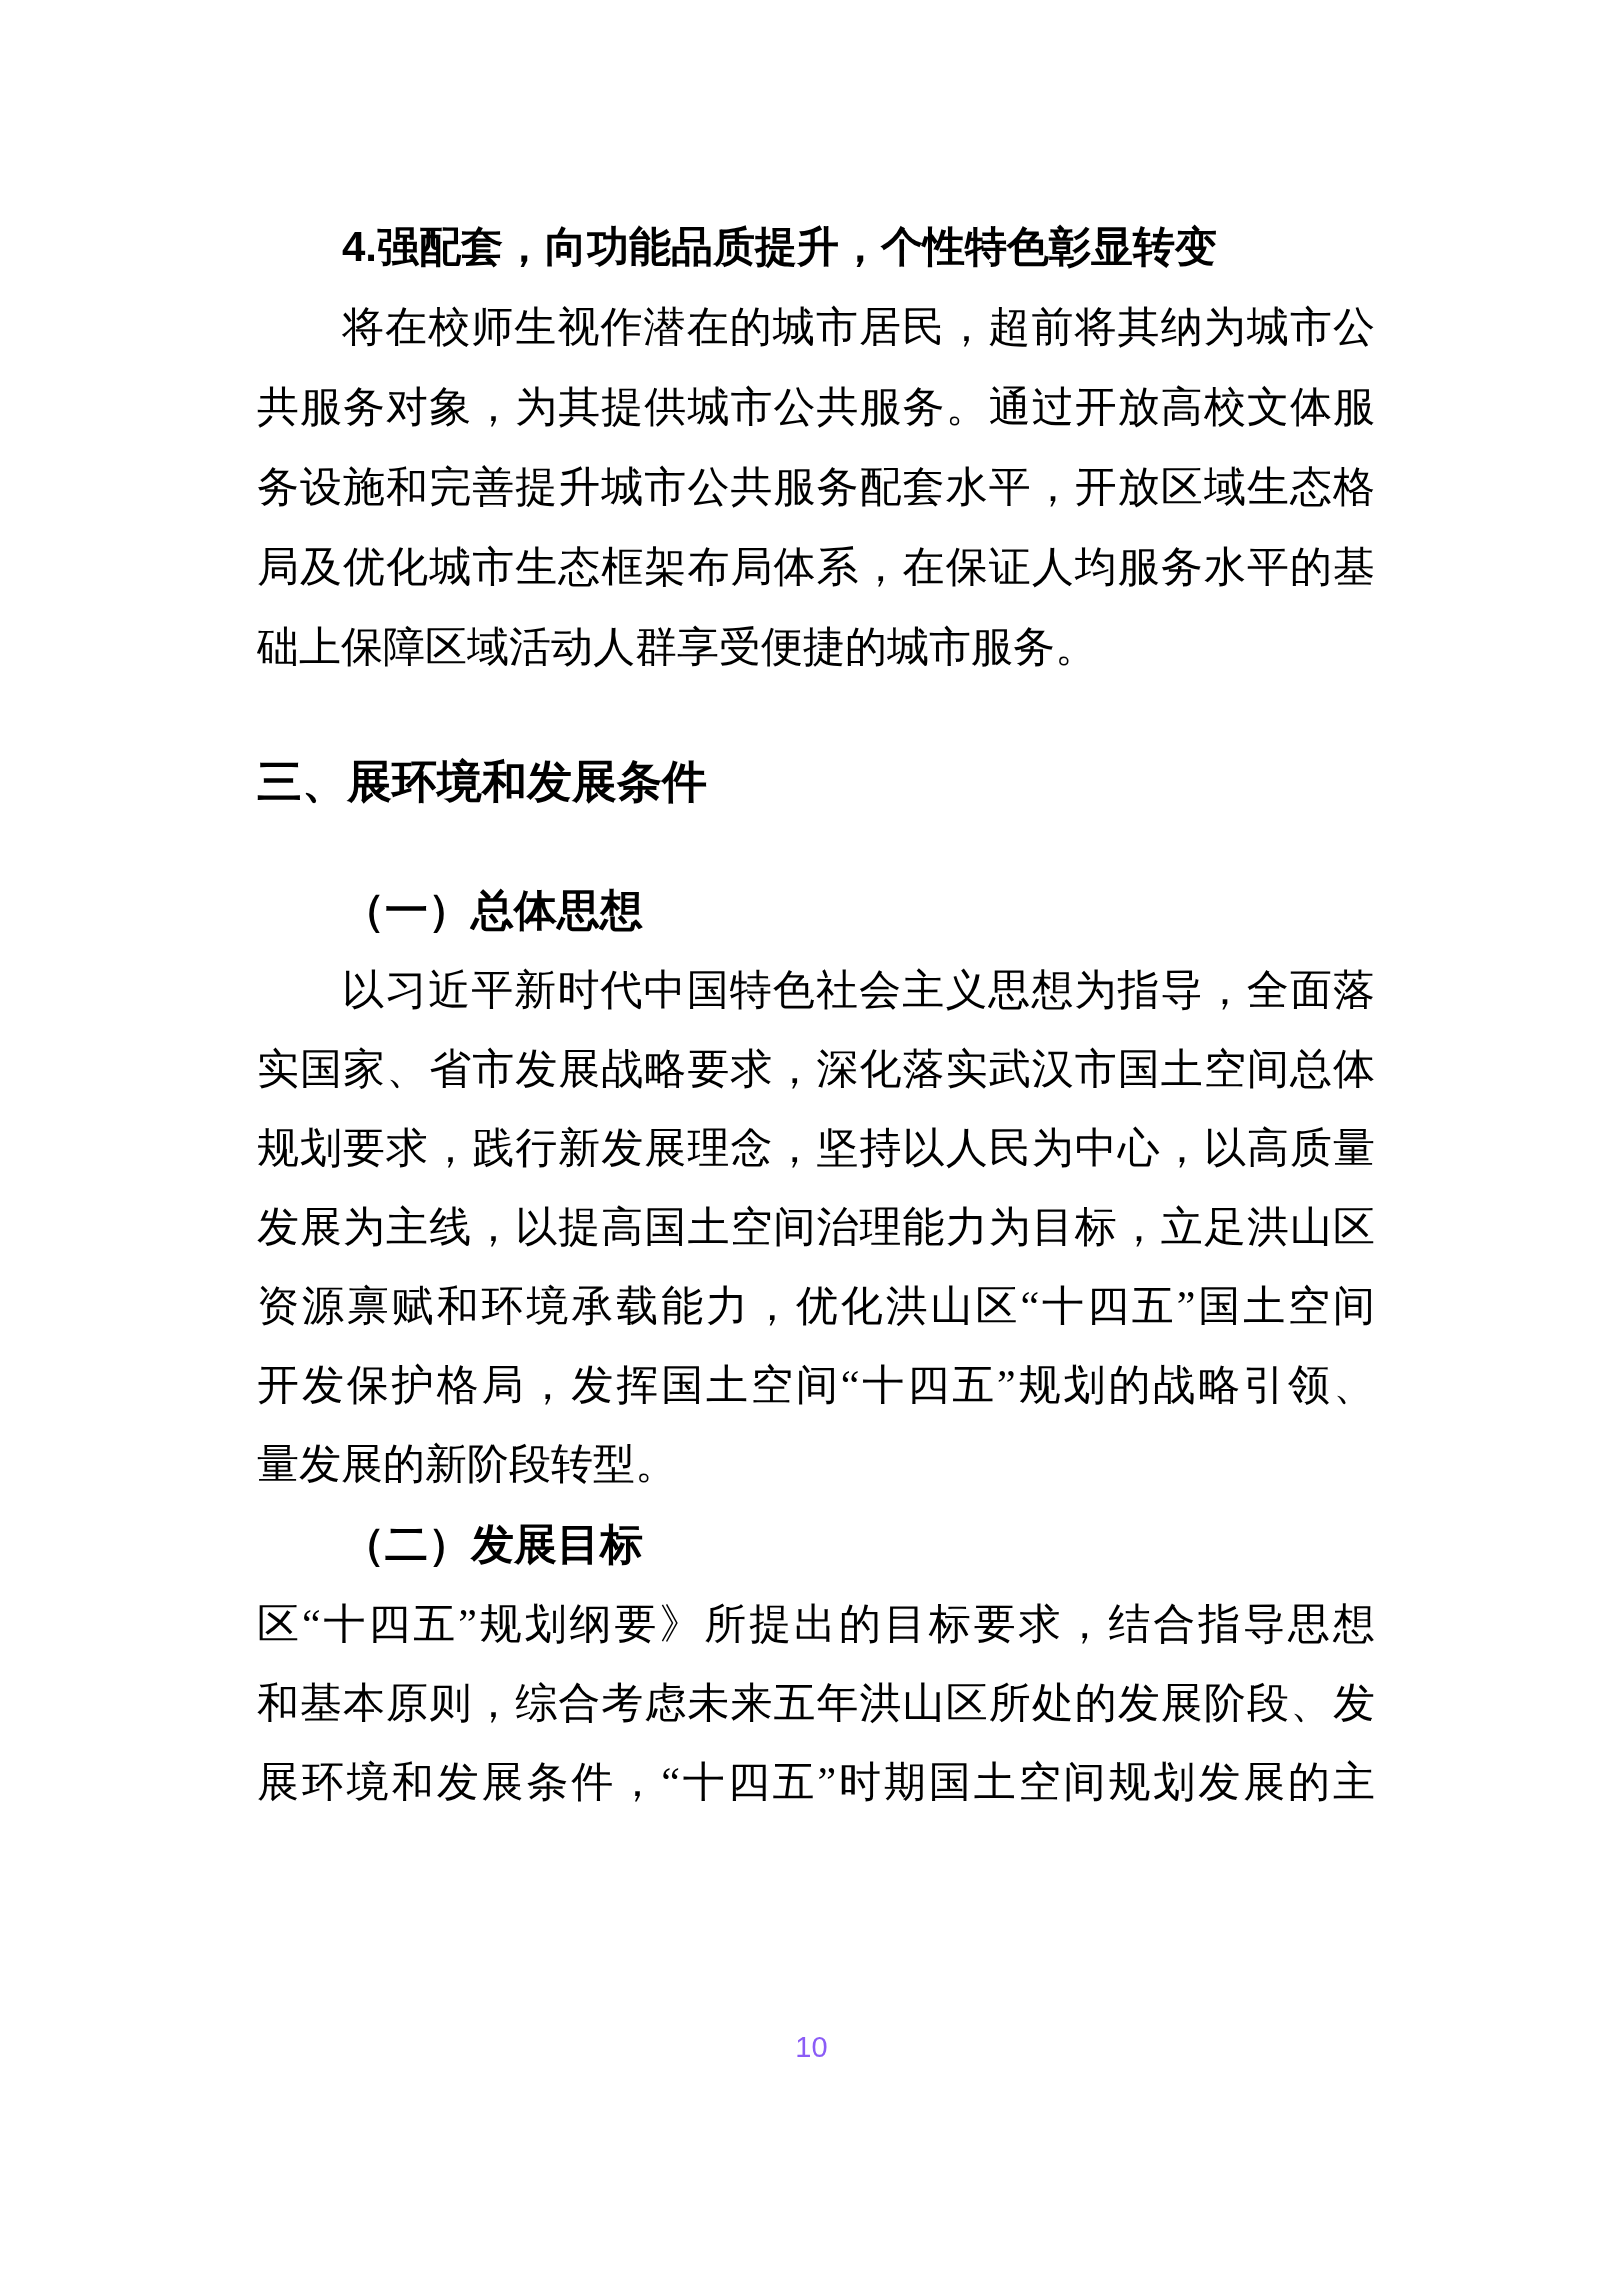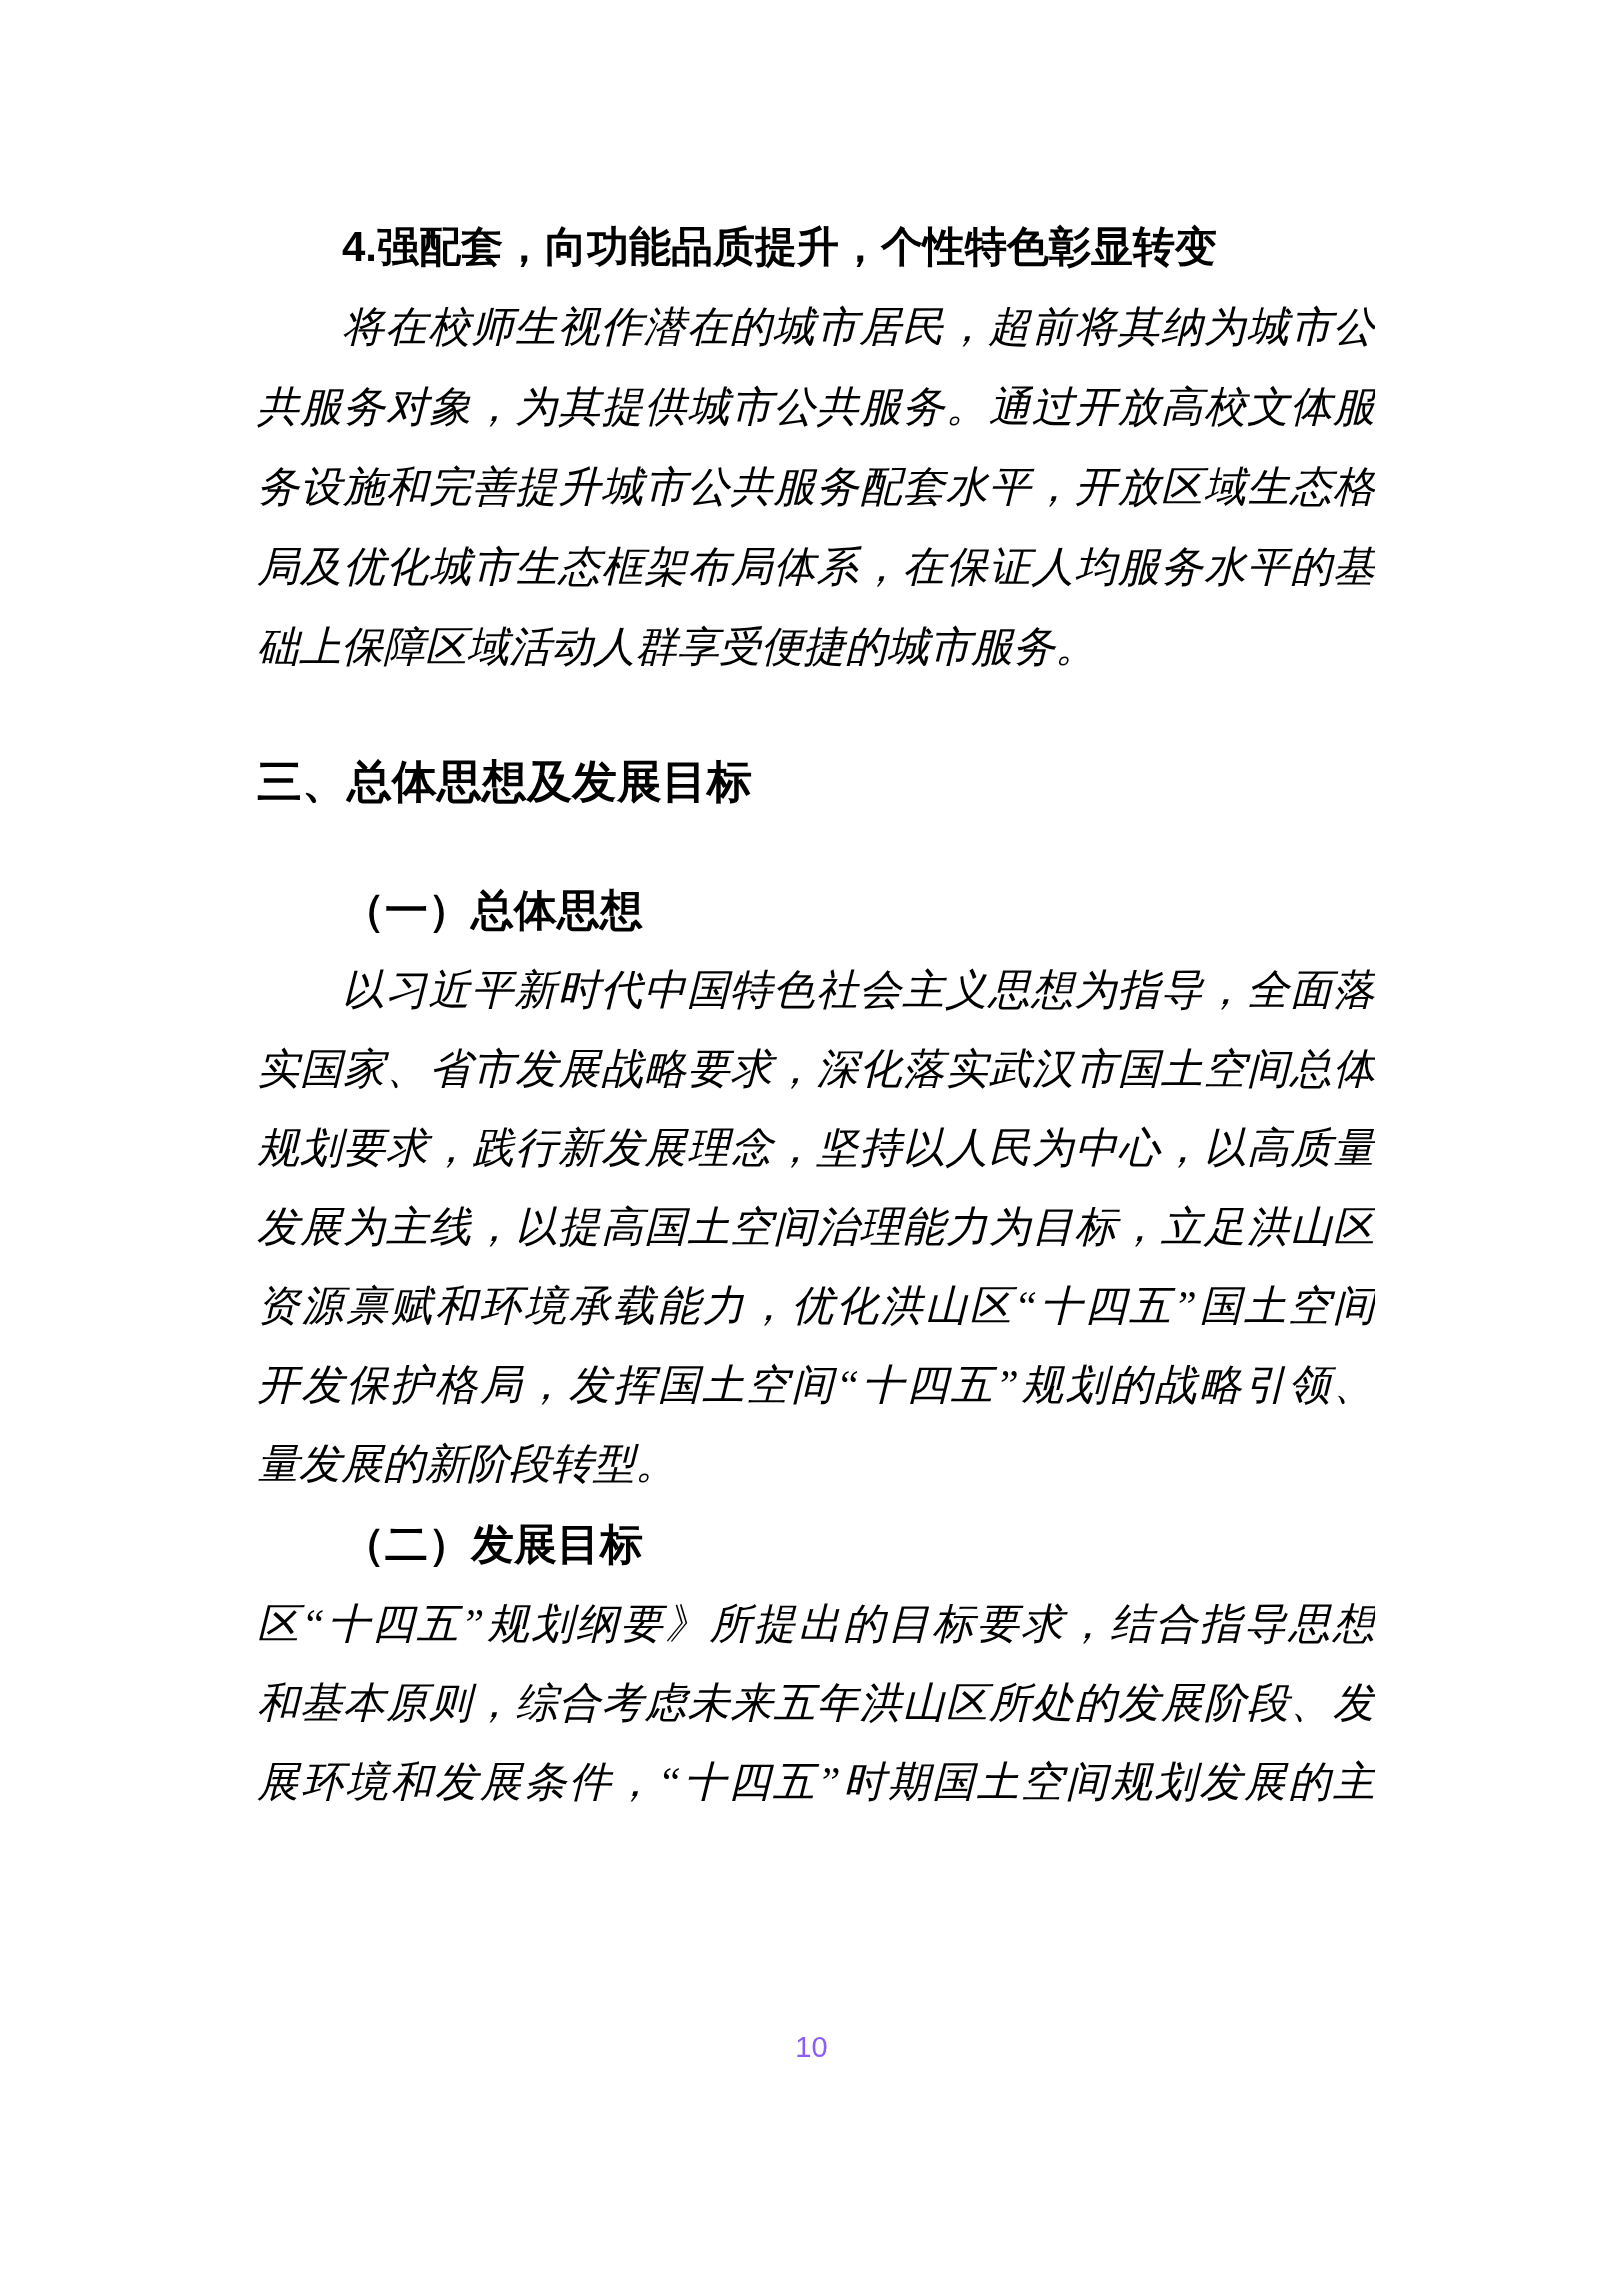--- a/index.html
+++ b/index.html
@@ -45,21 +45,21 @@
     font-family: "Liberation Serif", "DejaVu Serif", serif;
     font-weight: bold;
     font-size: 43px;
     line-height: 81px;
     text-indent: 85px;
     white-space: nowrap;
     margin: 0;
   }
   .h-sub.gap-large { margin-top: 45px; }
   .h-sub.gap-none  { margin-top: 0; }
-  .para { margin: 0; font-style: italic; }
+  .para { margin: 0; }
   
   .line {
     font-family: "Liberation Serif", "DejaVu Serif", serif;
     font-weight: normal;
     font-size: 42px;
     height: 80px;
     line-height: 80px;
     text-align: justify;
     text-align-last: justify;
     overflow: hidden;
@@ -91,21 +91,21 @@
     <div class="h-num">4.强配套，向功能品质提升，个性特色彰显转变</div>
 
     <div class="para">
       <div class="line first">将在校师生视作潜在的城市居民，超前将其纳为城市公</div>
       <div class="line">共服务对象，为其提供城市公共服务。通过开放高校文体服</div>
       <div class="line">务设施和完善提升城市公共服务配套水平，开放区域生态格</div>
       <div class="line">局及优化城市生态框架布局体系，在保证人均服务水平的基</div>
       <div class="line last">础上保障区域活动人群享受便捷的城市服务。</div>
     </div>
 
-    <div class="h-section">三、总体思想及发展目标</div>
+    <div class="h-section">三、展环境和发展条件</div>
 
     <div class="h-sub gap-large">（一）总体思想</div>
 
     <div class="para para-tight">
       <div class="line first">以习近平新时代中国特色社会主义思想为指导，全面落</div>
       <div class="line">实国家、省市发展战略要求，深化落实武汉市国土空间总体</div>
       <div class="line">规划要求，践行新发展理念，坚持以人民为中心，以高质量</div>
       <div class="line">发展为主线，以提高国土空间治理能力为目标，立足洪山区</div>
       <div class="line">资源禀赋和环境承载能力，优化洪山区“十四五”国土空间</div>
       <div class="line">开发保护格局，发挥国土空间“十四五”规划的战略引领、</div>

